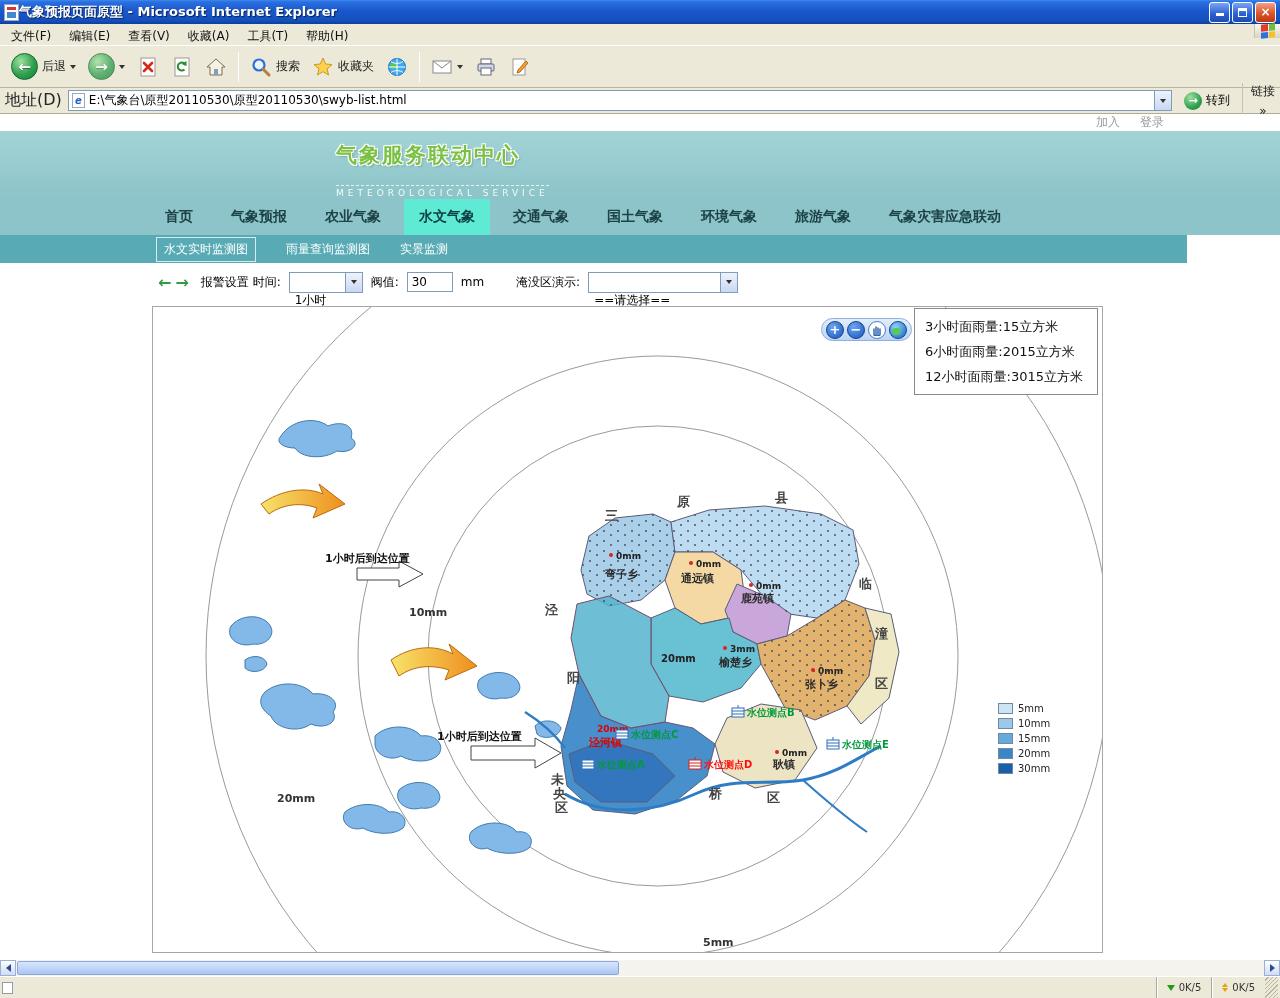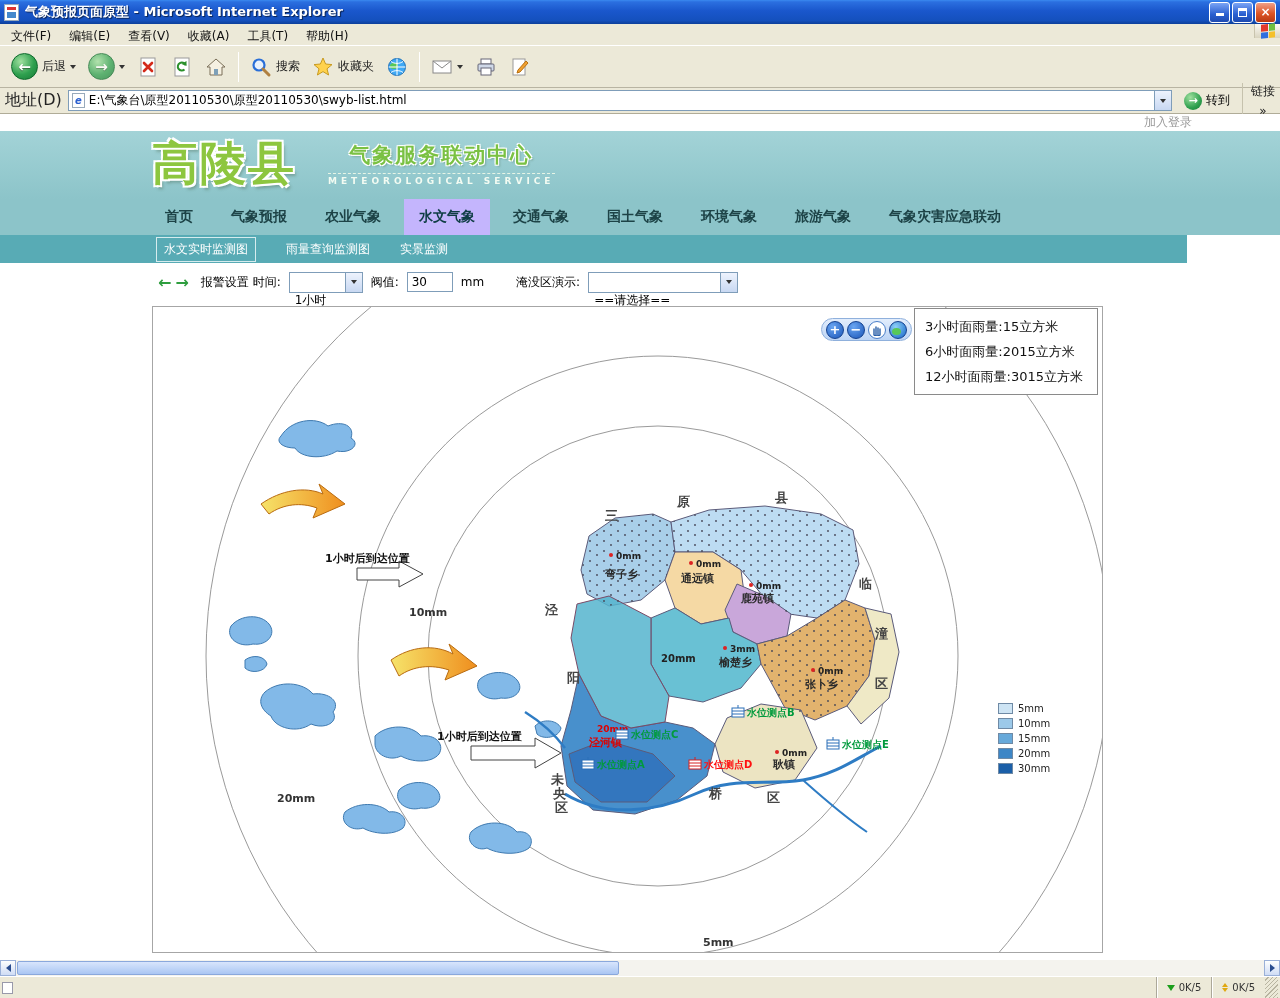--- a/index.html
+++ b/index.html
@@ -5,21 +5,21 @@
   * { margin:0; padding:0; box-sizing:border-box; }
   html,body { width:1280px; height:998px; overflow:hidden; }
   body { font-family:"DejaVu Sans","Liberation Sans",sans-serif; background:#ECE9D8; font-size:12px; }
 
   
   .titlebar { height:24px; background:linear-gradient(180deg,#3a8af0 0%,#2b6fe0 8%,#1a57cc 45%,#1450bd 85%,#0c3f9a 100%);
     display:flex; align-items:center; padding:0 4px; }
   .tb-doc { width:15px; height:17px; background:#fff; border:1px solid #9ab; position:relative; }
   .tb-doc::after { content:""; position:absolute; left:2px; top:2px; width:9px; height:3px; background:#d33; }
   .tb-doc::before { content:""; position:absolute; left:2px; top:7px; width:9px; height:6px; background:#48c; }
-  .tb-title { color:#fff; font-weight:bold; font-size:13px; margin-left:6px; flex:1;
+  .tb-title { color:#fff; font-weight:bold; font-size:13px; flex:1;
     text-shadow:1px 1px 1px rgba(0,0,0,.6); white-space:nowrap; overflow:hidden; }
   .tb-btn { width:21px; height:21px; border-radius:3px; margin-left:2px; border:1px solid #fff;
     display:flex; align-items:center; justify-content:center; color:#fff; font-size:12px; font-weight:bold; }
   .btn-blue { background:linear-gradient(180deg,#7aa4f5,#2a5fd0 60%,#1e4ab0); }
   .btn-close { background:linear-gradient(180deg,#f0a088,#dd5526 55%,#b93a12); }
   .glyph-min { width:8px; height:7px; border-bottom:3px solid #fff; }
   .glyph-max { width:9px; height:9px; border:1px solid #fff; border-top:3px solid #fff; }
 
   .menubar { height:22px; background:#ECE9D8; border-bottom:1px solid #fff; display:flex; align-items:flex-start; padding-left:2px; }
   .menu-item { padding:4px 9px 0; font-size:12px; color:#111; }
@@ -46,34 +46,34 @@
   .addr-text { flex:1; font-size:12px; color:#000; white-space:nowrap; overflow:hidden; }
   .addr-drop { width:17px; height:19px; background:linear-gradient(#eef3fd,#c8d8f2); border-left:1px solid #7F9DB9;
     display:flex; align-items:center; justify-content:center; }
   .go-btn { display:flex; align-items:center; gap:4px; padding:2px 6px; font-size:12px; }
   .go-ico { width:18px; height:18px; border-radius:50%; background:radial-gradient(circle at 35% 30%,#9fe09f,#2fa04f 60%,#157a35);
     color:#fff; font-size:11px; font-weight:bold; display:flex; align-items:center; justify-content:center; }
   .links-area { display:flex; align-items:center; gap:4px; border-left:1px solid #c6c2ad; padding-left:8px; font-size:12px; color:#222;flex-direction:column; }
 
   
   .viewport { position:relative; height:846px; background:#fff; overflow:hidden; }
-  .toplinks { height:17px; display:flex; justify-content:flex-end; align-items:center; padding-right:88px; }
+  .toplinks { height:17px; display:flex; justify-content:flex-end; align-items:center; gap:20px; padding-right:116px; }
   .toplinks span { color:#999; font-size:12px; }
 
   .site-header { height:68px; background:linear-gradient(180deg,#a3d3d7,#8cc4c9); position:relative; }
   .logo-county { position:absolute; left:152px; top:2px; font-size:46px; font-weight:bold; color:#8DC63F; letter-spacing:2px;
     text-shadow:-2px -2px 0 #fff,2px -2px 0 #fff,-2px 2px 0 #fff,2px 2px 0 #fff,3px 4px 3px rgba(60,90,60,.35); }
-  .logo-right { position:absolute; left:328px; top:10px;text-align:center; }
+  .logo-right { position:absolute; left:336px; top:10px; }
   .logo-title { font-size:21px; font-weight:bold; color:#7AC143; letter-spacing:2px;
     text-shadow:-1px -1px 0 #fff,1px -1px 0 #fff,-1px 1px 0 #fff,1px 1px 0 #fff,2px 2px 2px rgba(60,90,60,.3); }
-  .logo-sub { margin-top:4px; font-size:9px; letter-spacing:4px; color:#f2fbf2; border-top:1px dashed #e6f5e6; padding-top:2px;font-weight:bold; }
+  .logo-sub { margin-top:16px; font-size:9px; letter-spacing:4px; color:#f2fbf2; border-top:1px dashed #e6f5e6; padding-top:2px; }
 
   .mainnav { height:36px; background:#8cc4c9; display:flex; padding-left:150px; font-size:14px; font-weight:bold; color:#1d4347; }
   .nav-item { padding:0 15px; margin-right:8px; display:flex; align-items:center; white-space:nowrap; }
-  .nav-item.active { background:#c4b5fd; color:#0e3d44; }
+  .nav-item.active { background:#5eead4; color:#0e3d44; }
 
   .subnav-row { height:28px; background:#fff; }
   .subnav { width:1187px; height:28px; background:#58abb5; display:flex; align-items:center; padding-left:156px; gap:30px;
     color:#fff; font-size:12px; }
   .subnav-item { white-space:nowrap; }
   .subnav-item.active { border:1px solid #d6ecee; padding:3px 7px; }
 
   .controls { height:38px; background:#fff; display:flex; align-items:center; padding-left:158px; gap:8px; font-size:12px; color:#000; }
   .ctl-arrows { color:#2f9e3f; font-weight:bold; font-size:16px; letter-spacing:4px; }
   .xp-select { height:21px; border:1px solid #7F9DB9; background:#fff; display:flex; align-items:center; }
@@ -257,21 +257,20 @@
 </div>
 
 <div class="viewport">
 
   <div class="toplinks">
     <span>加入</span>
     <span>登录</span>
   </div>
 
   <div class="site-header">
-    <div class="logo-county">高陵县</div>
     <div class="logo-right">
       <div class="logo-title">气象服务联动中心</div>
       <div class="logo-sub">METEOROLOGICAL SERVICE</div>
     </div>
   </div>
 
   <div class="mainnav">
     <div class="nav-item">首页</div>
     <div class="nav-item">气象预报</div>
     <div class="nav-item">农业气象</div>

